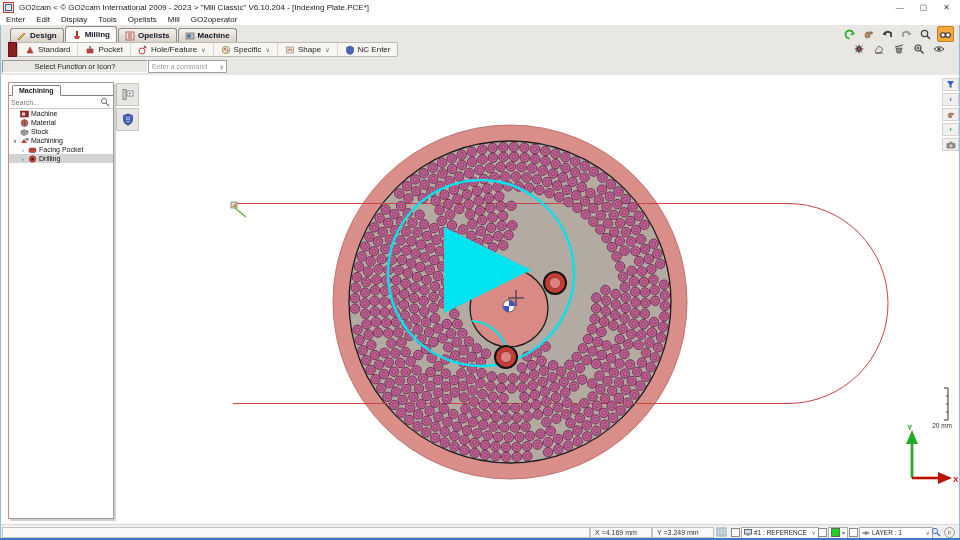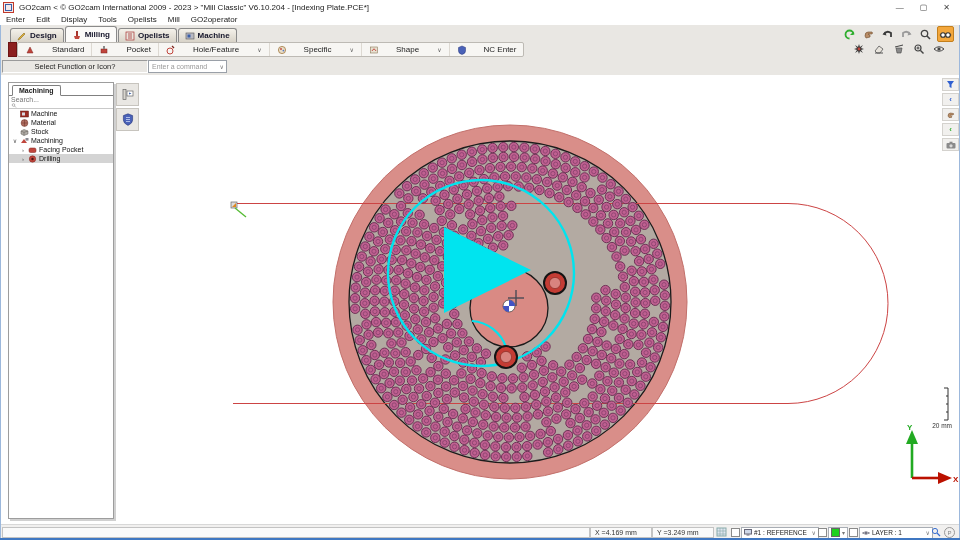--- a/index.html
+++ b/index.html
@@ -17,42 +17,42 @@
   #menubar span{cursor:default;}
   
   #ribbon{left:0;top:25px;width:960px;height:33px;background:#e9e7e3;border-bottom:1px solid #d6d4d0;text-align:right;}
   #tabstrip{position:absolute;left:10px;top:2px;height:15px;display:flex;align-items:flex-end;gap:1px;}
   .rtab{display:flex;align-items:center;gap:3px;height:13px;padding:0 6px;border:1px solid #8a8a8a;border-bottom:none;
         border-radius:3px 3px 0 0;background:linear-gradient(#f4f1ea,#d8d3c8);font-size:8px;font-weight:bold;color:#15152a;}
   .rtab.active{background:#fbfaf8;height:15px;}
   #toolbar-row{position:absolute;left:8px;top:17px;height:15px;display:flex;align-items:stretch;}
   #maroon-block{width:7px;background:#8c1f1f;border:1px solid #6d1414;}
   #toolbar{display:flex;align-items:center;background:#f7f6f3;border:1px solid #bdbab4;border-radius:2px;}
-  .tbtn{display:flex;align-items:center;gap:17px;padding:0 7px;height:13px;font-size:8px;color:#222;border-right:1px solid #ddd9d2;}
+  .tbtn{display:flex;align-items:center;gap:3px;padding:0 7px;height:13px;font-size:8px;color:#222;border-right:1px solid #ddd9d2;}
   .tbtn:last-child{border-right:none;}
   .ddv{font-size:6px;color:#666;margin-left:1px;}
   #ricons1{position:absolute;right:6px;top:1px;display:flex;gap:4px;align-items:center;}
   #ricons2{position:absolute;right:14px;top:17px;display:flex;gap:5px;align-items:center;}
   .ric{width:15px;height:14px;display:flex;align-items:center;justify-content:center;}
   .ric.hl{background:#f3a73c;border:1px solid #c37f1c;border-radius:2px;}
   
   #promptbar{left:0;top:58px;width:960px;height:17px;background:#e9e7e3;border-bottom:1px solid #d0cec9;}
   #prompt-field{position:absolute;left:2px;top:2px;width:144px;height:11px;border:1px solid;border-color:#9a9a9a #fff #fff #9a9a9a;
                 display:flex;align-items:center;justify-content:center;font-size:7.5px;color:#222;}
   #cmd-combo{position:absolute;left:148px;top:2px;width:74px;height:11px;background:#fff;border:1px solid #9aa0a8;
              display:flex;align-items:center;font-size:7px;color:#999;padding-left:3px;}
   #cmd-combo .ddv{margin-left:auto;margin-right:2px;color:#777;}
   
   #canvas{left:0;top:75px;width:960px;height:449px;background:#fff;}
   
   #panel{left:8px;top:82px;width:104px;height:435px;background:#fff;border:1px solid #9d9d9d;box-shadow:2px 2px 0 rgba(120,120,120,.35);z-index:5;}
   #panel-tab{position:absolute;left:3px;top:2px;padding:1px 6px;border:1px solid #808080;border-bottom:1px solid #fff;
              background:#fff;font-size:7px;font-weight:bold;border-radius:2px 2px 0 0;z-index:2;}
   #panel-tabline{position:absolute;left:0;top:12px;width:100%;border-top:1px solid #808080;}
-  #searchrow{position:absolute;left:0;top:13px;width:100%;height:12px;border-bottom:1px solid #c9c9c9;display:flex;flex-direction:column;}
+  #searchrow{position:absolute;left:0;top:13px;width:100%;height:12px;border-bottom:1px solid #c9c9c9;display:flex;align-items:center;}
   #searchrow input{flex:1;border:none;outline:none;font-size:7px;color:#888;padding:0 2px;font-family:"Liberation Sans",sans-serif;width:80px;}
   #tree{position:absolute;left:0;top:26px;width:100%;}
   .trow{display:flex;align-items:center;height:9px;font-size:7px;color:#111;gap:2px;padding-left:3px;}
   .trow.sel{background:#d4d4d4;}
   .texp{width:6px;font-size:6px;color:#555;text-align:center;flex:none;}
   .ticon{flex:none;display:flex;}
   
   .fbtn{width:21px;height:21px;background:#e9e7e3;border:1px solid #c7c4be;display:flex;align-items:center;justify-content:center;z-index:5;}
   
   #edgebar{right:1px;top:78px;display:flex;flex-direction:column;gap:2px;z-index:5;}

